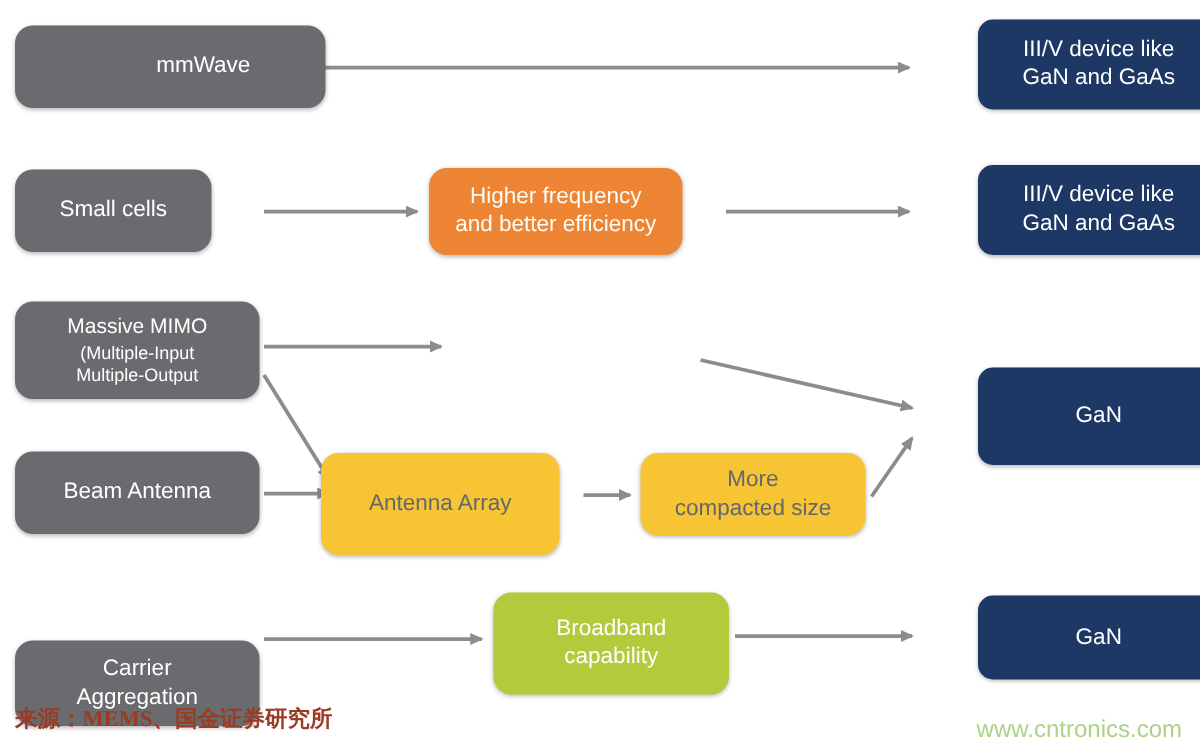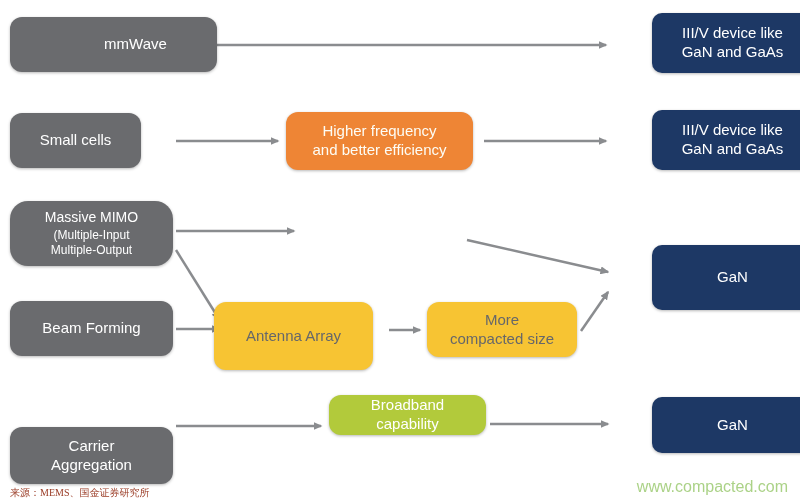--- a/index.html
+++ b/index.html
@@ -16,23 +16,23 @@
     line-height:1.25;
     font-size:15px;
   }
   .gray{background:#6a6b6e;color:#ffffff;}
   .orange{background:#ee8535;color:#fdfdf6;}
   .yellow{background:#f7c433;color:#66676a;}
   .green{background:#b2ca3b;color:#ffffff;}
   .navy{background:#1d3865;color:#ffffff;border-radius:10px;margin-left:36px;}
   .sublabel{font-size:12px;margin-top:2px;white-space:pre-line;}
   .footer-source{
-    position:absolute;left:10px;top:486px;
+    position:absolute;left:10px;top:470px;
     font-family:"Liberation Serif", serif;
-    font-weight:normal;font-size:10px;color:#9a3b25;
+    font-weight:bold;font-size:15px;color:#9a3b25;
   }
   .footer-site{
     position:absolute;right:12px;top:478px;
     font-size:16px;color:#abd287;
   }
 </style>
 </head>
 <body>
 
 <div class="canvas">
@@ -59,51 +59,51 @@
   </svg>
 
   <div class="box gray" style="left:10px;top:17px;width:163px;height:55px;padding-left:44px;">
     <span>mmWave</span>
   </div>
 
   <div class="box gray" style="left:10px;top:113px;width:131px;height:55px;">
     <span>Small cells</span>
   </div>
 
-  <div class="box gray" style="left:10px;top:201px;width:163px;height:65px;font-size:14px;border-radius:18px;">
+  <div class="box gray" style="left:10px;top:201px;width:163px;height:65px;font-size:14px;">
     <span>Massive MIMO</span>
     <span class="sublabel">(Multiple-Input
 Multiple-Output</span>
   </div>
 
   <div class="box gray" style="left:10px;top:301px;width:163px;height:55px;">
-    <span>Beam Forming</span>
+    <span>Beam Antenna</span>
   </div>
 
   <div class="box gray" style="left:10px;top:399px;width:163px;height:57px;margin-top:28px;">
     <span>Carrier
 Aggregation</span>
   </div>
 
-  <div class="box orange" style="left:286px;top:112px;width:187px;height:58px;">
+  <div class="box orange" style="left:286px;top:112px;width:169px;height:58px;">
     <span>Higher frequency
 and better efficiency</span>
   </div>
 
 
   <div class="box yellow" style="left:214px;top:302px;width:159px;height:68px;">
     <span>Antenna Array</span>
   </div>
 
   <div class="box yellow" style="left:427px;top:302px;width:150px;height:55px;">
     <span>More
 compacted size</span>
   </div>
 
-  <div class="box green" style="left:329px;top:395px;width:157px;height:40px;border-radius:12px;">
+  <div class="box green" style="left:329px;top:395px;width:157px;height:68px;border-radius:12px;">
     <span>Broadband
 capability</span>
   </div>
 
   <div class="box navy" style="left:616px;top:13px;width:161px;height:60px;">
     <span>III/V device like
 GaN and GaAs</span>
   </div>
 
   <div class="box navy" style="left:616px;top:110px;width:161px;height:60px;">
@@ -113,15 +113,15 @@
 
   <div class="box navy" style="left:616px;top:245px;width:161px;height:65px;">
     <span>GaN</span>
   </div>
 
   <div class="box navy" style="left:616px;top:397px;width:161px;height:56px;">
     <span>GaN</span>
   </div>
 
   <div class="footer-source">来源：MEMS、国金证券研究所</div>
-  <div class="footer-site">www.compacted.com</div>
+  <div class="footer-site">www.cntronics.com</div>
 
 </div>
 
 </body></html>

